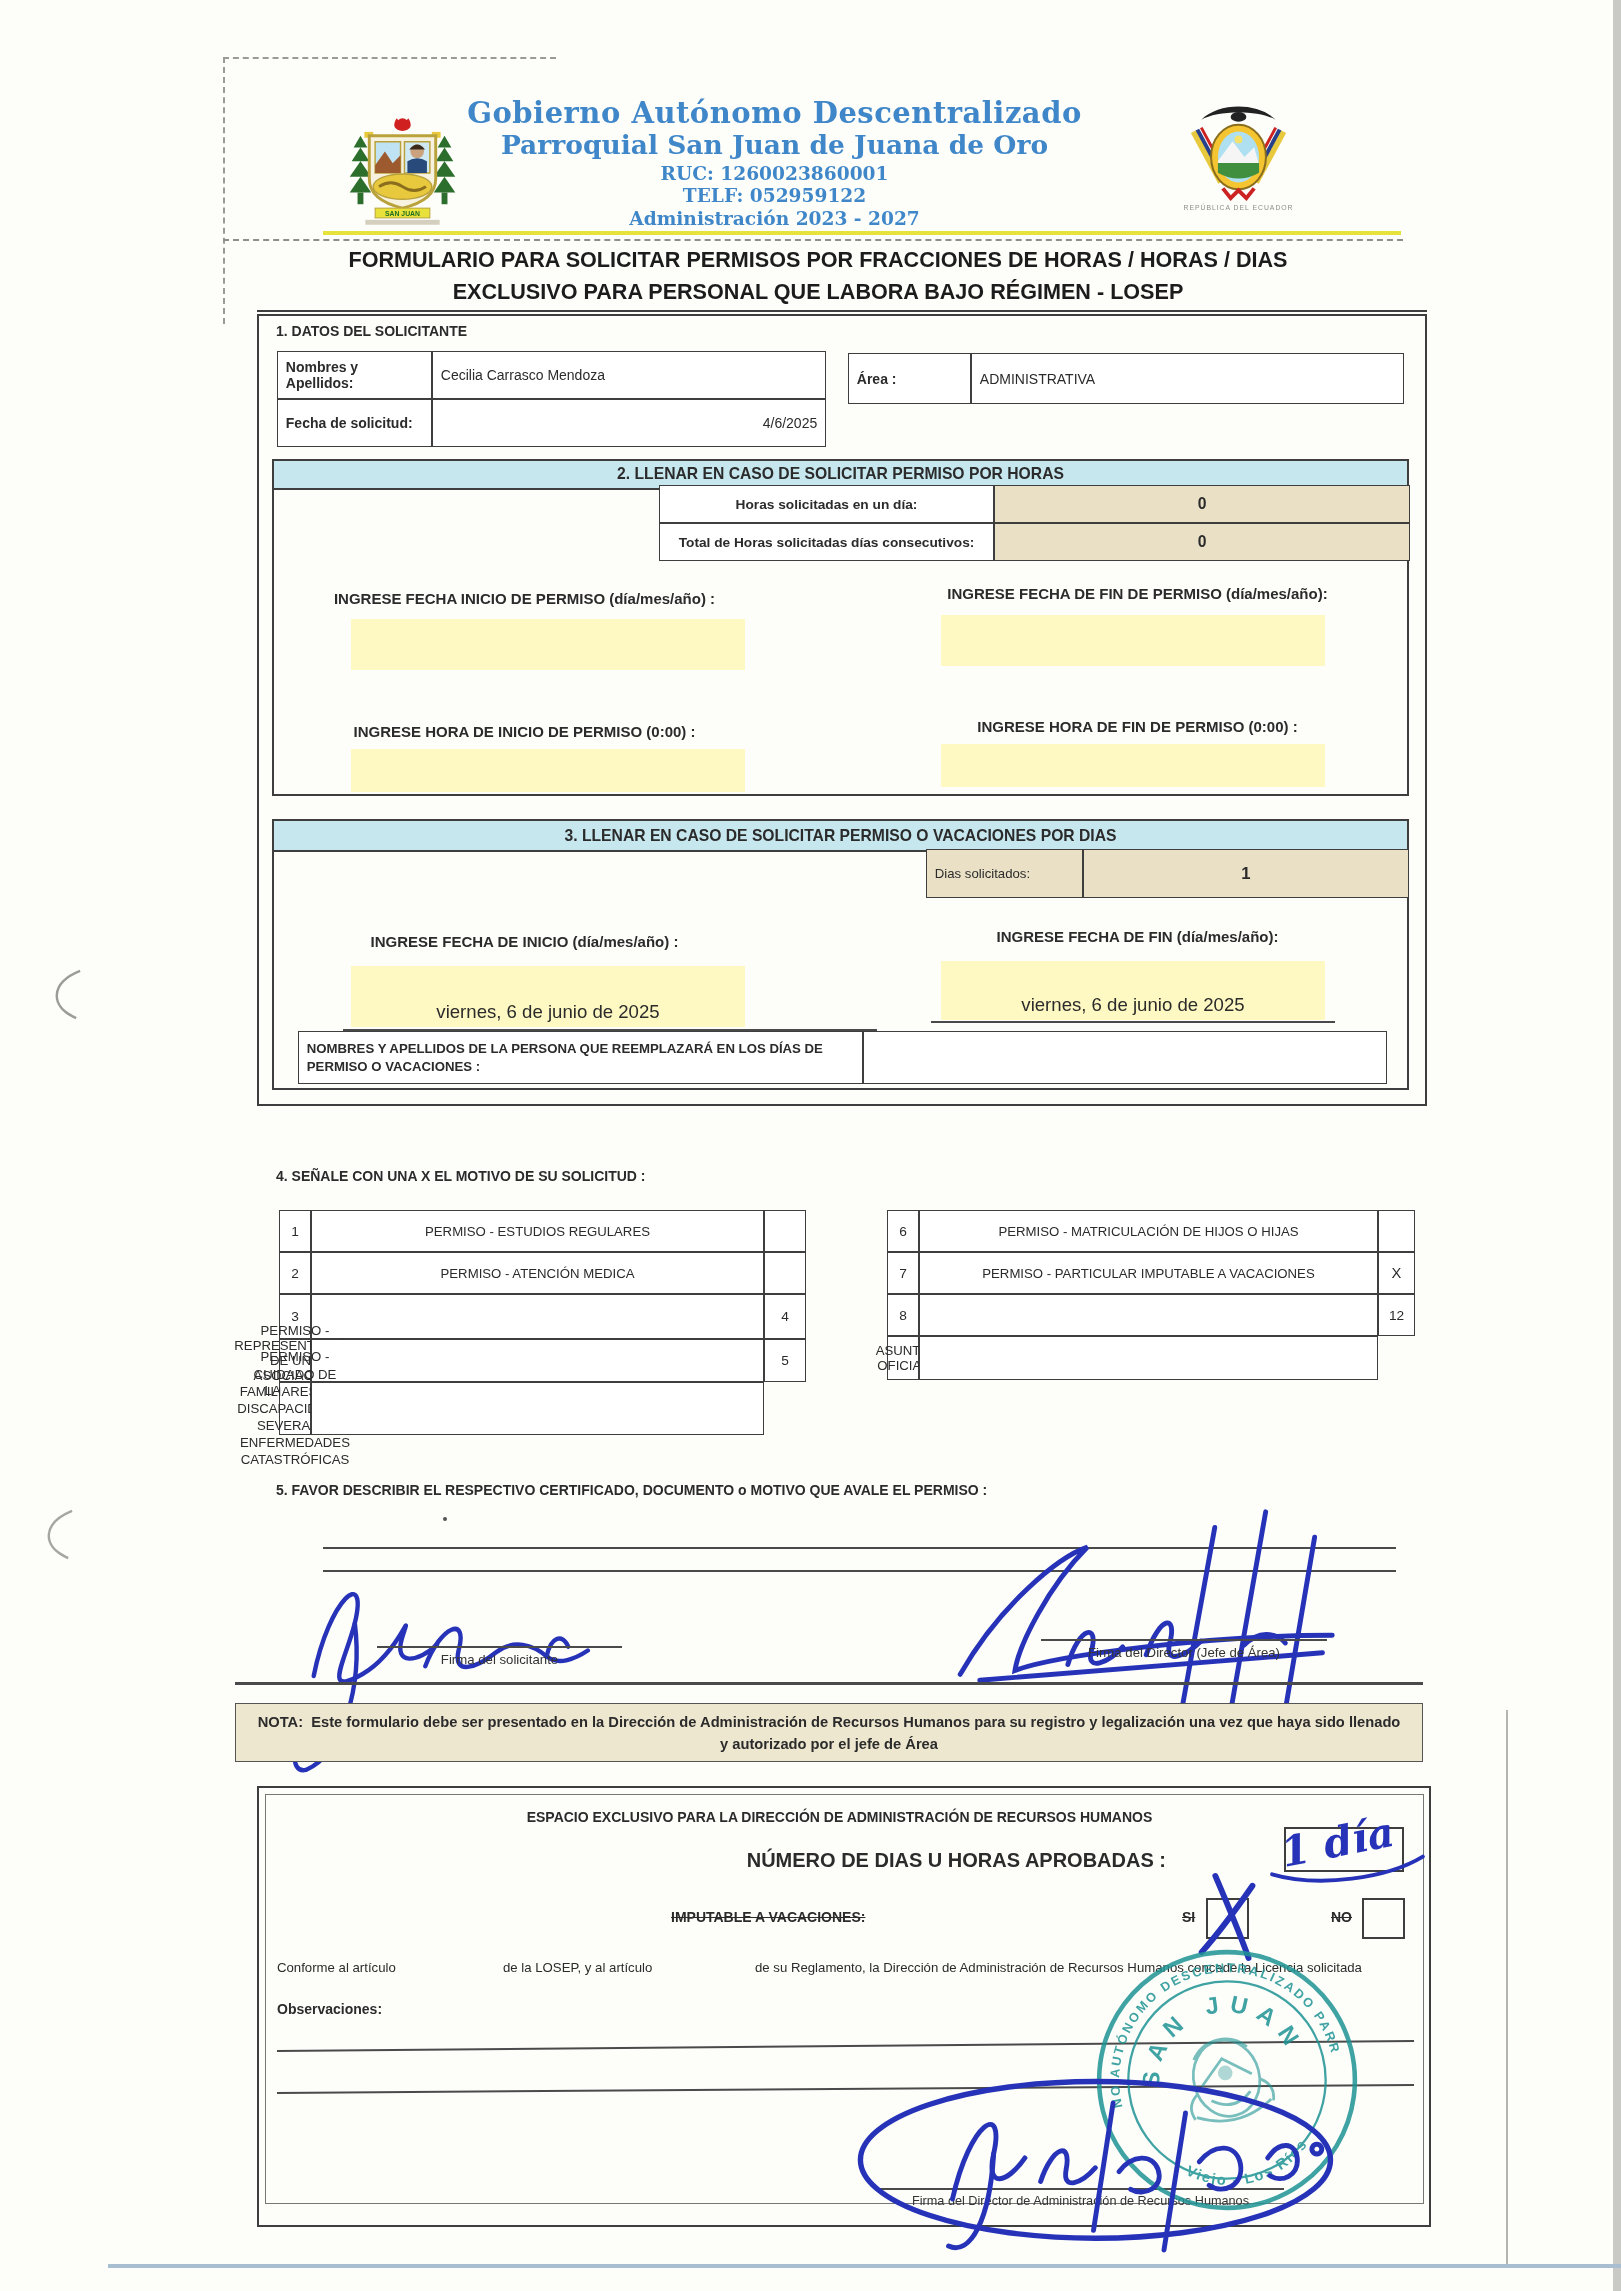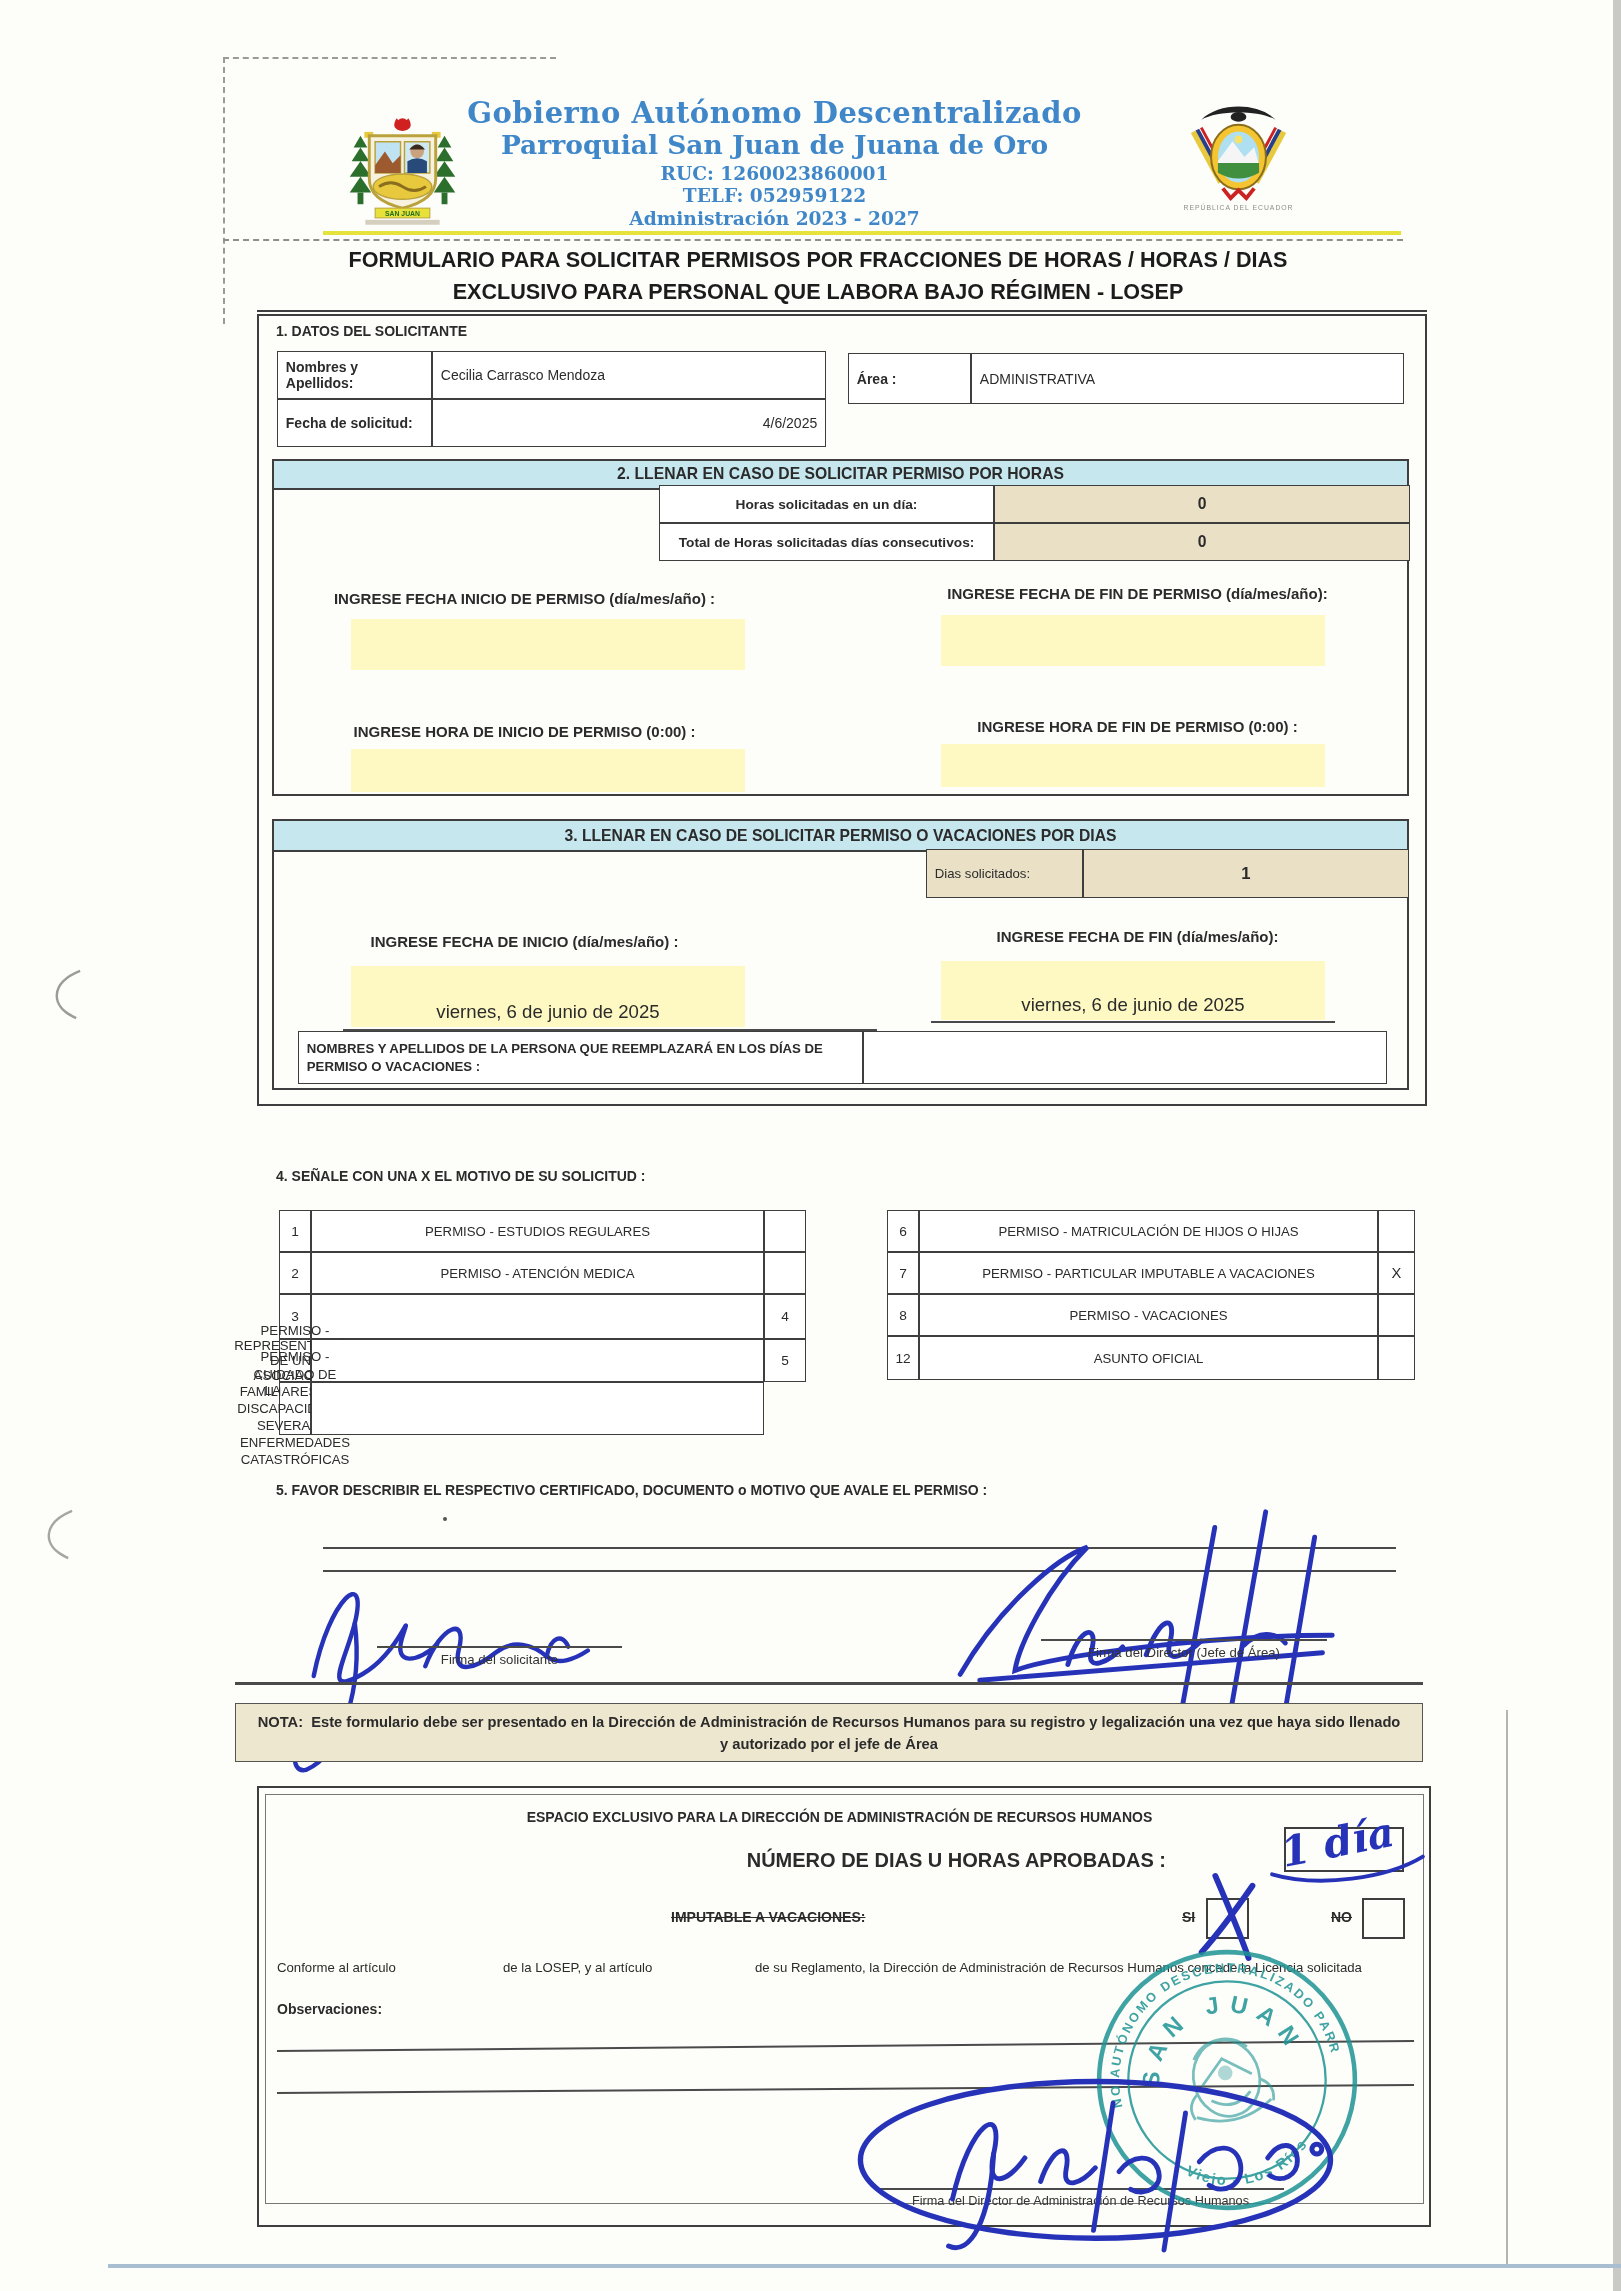--- a/index.html
+++ b/index.html
@@ -180,21 +180,20 @@
   </div>
 
   <div class="abs grid" style="left:887px;top:1210px;width:528px;grid-template-columns:32px 1fr 37px;grid-template-rows:42px 42px 42px 44px;">
     <div class="cell c" style="font-size:13.7px;">6</div>
     <div class="cell c" style="font-size:13.2px;">PERMISO - MATRICULACIÓN DE HIJOS O HIJAS</div>
     <div class="cell c"></div>
     <div class="cell c" style="font-size:13.7px;">7</div>
     <div class="cell c" style="font-size:13.2px;">PERMISO - PARTICULAR IMPUTABLE A VACACIONES</div>
     <div class="cell c" style="font-size:14.7px;">X</div>
     <div class="cell c" style="font-size:13.7px;">8</div>
-    <div class="cell c" style="font-size:13.2px;">PERMISO - VACACIONES</div>
     <div class="cell c"></div>
     <div class="cell c" style="font-size:13.7px;">12</div>
     <div class="cell c" style="font-size:13.2px;">ASUNTO OFICIAL</div>
     <div class="cell c"></div>
   </div>
 
   <div class="abs b" style="left:276px;top:1482px;font-size:14px;">5. FAVOR DESCRIBIR EL RESPECTIVO CERTIFICADO, DOCUMENTO o MOTIVO QUE AVALE EL PERMISO :</div>
   <div class="abs" style="left:443px;top:1517px;width:3.9px;height:3.9px;background:#555;border-radius:50%;"></div>
   <div class="abs line" style="left:323px;top:1547px;width:1073px;height:2px;"></div>
   <div class="abs line" style="left:323px;top:1570px;width:1073px;height:2px;"></div>

